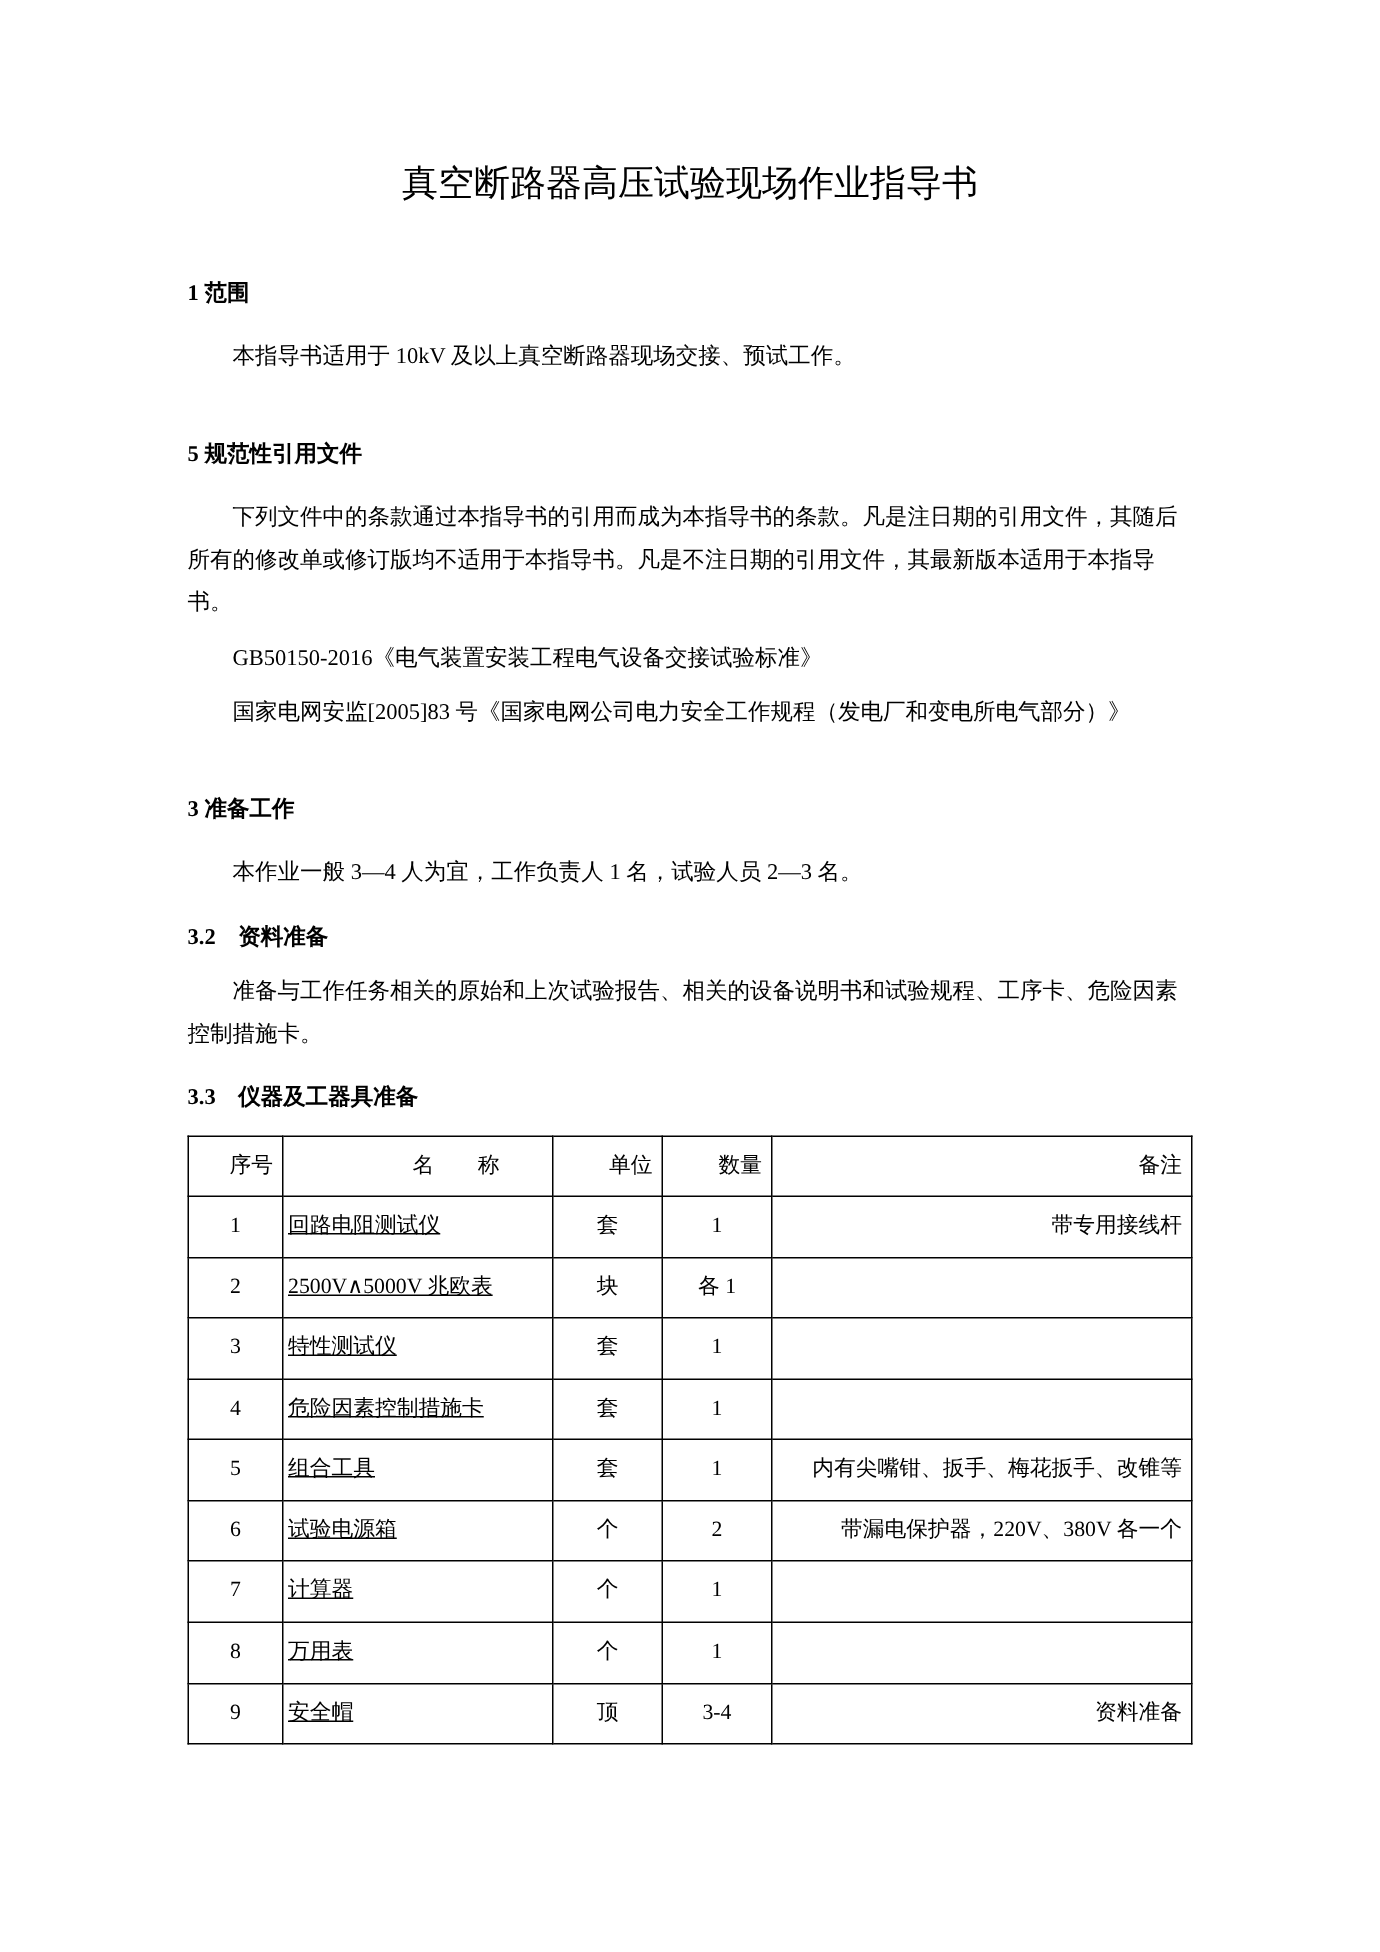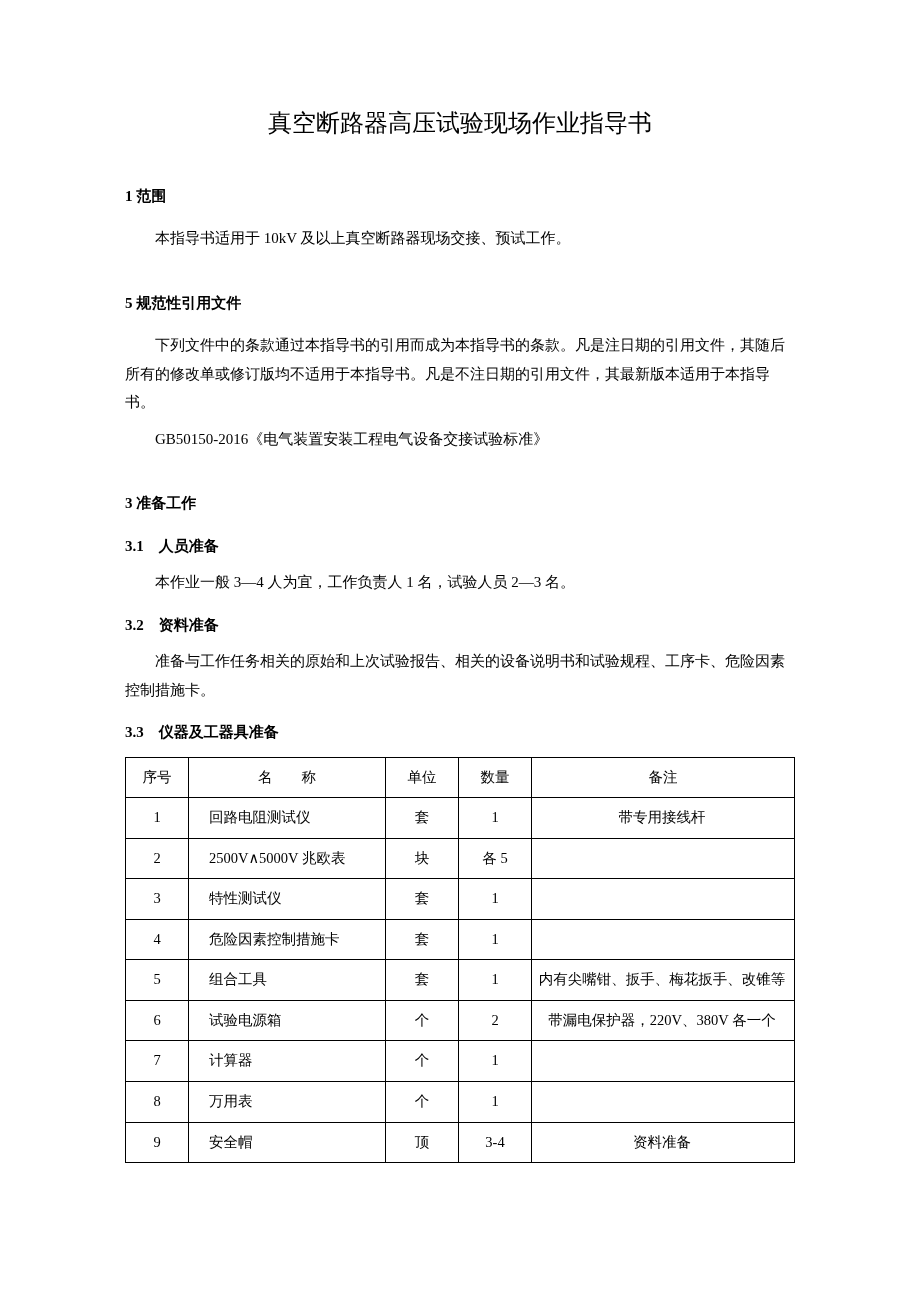--- a/index.html
+++ b/index.html
@@ -44,50 +44,50 @@
     margin-top: 10px;
     font-size: 14.5px;
   }
   table.equip th, table.equip td {
     border: 1px solid #000;
     padding: 6px 6px;
     vertical-align: middle;
   }
   table.equip th {
     font-weight: normal;
-    text-align: center;
+    text-align: right;
   }
   table.equip td.idx { text-align: center; width: 50px; }
-  table.equip td.name { text-align: left; width: 170px; padding-left: 20px;}
+  table.equip td.name { text-align: left; width: 170px; padding-left: 3px; text-decoration: underline;}
   table.equip td.unit { text-align: center; width: 60px; }
   table.equip td.qty { text-align: center; width: 60px; }
-  table.equip td.remark { text-align: center; padding-left: 4px;}
+  table.equip td.remark { text-align: right; padding-left: 4px;}
   .name-header {
     letter-spacing: 2em;
     padding-left: 2em;
     margin-top: 25px;
   }
 </style>
 </head>
 <body>
 
 <div class="page">
 
   <div class="title">真空断路器高压试验现场作业指导书</div>
 
   <div class="h1">1 范围</div>
   <div class="para">本指导书适用于 10kV 及以上真空断路器现场交接、预试工作。</div>
 
   <div class="h1">5 规范性引用文件</div>
   <div class="para">下列文件中的条款通过本指导书的引用而成为本指导书的条款。凡是注日期的引用文件，其随后所有的修改单或修订版均不适用于本指导书。凡是不注日期的引用文件，其最新版本适用于本指导书。</div>
   <div class="para">GB50150-2016《电气装置安装工程电气设备交接试验标准》</div>
+  <div class="para">国家电网安监[2005]83 号《国家电网公司电力安全工作规程（发电厂和变电所电气部分）》</div>
 
   <div class="h1">3 准备工作</div>
 
-  <div class="h2">3.1　人员准备</div>
   <div class="para">本作业一般 3—4 人为宜，工作负责人 1 名，试验人员 2—3 名。</div>
 
   <div class="h2">3.2　资料准备</div>
   <div class="para">准备与工作任务相关的原始和上次试验报告、相关的设备说明书和试验规程、工序卡、危险因素控制措施卡。</div>
 
   <div class="h2">3.3　仪器及工器具准备</div>
 
   <table class="equip">
     <thead>
       <tr>
@@ -103,21 +103,21 @@
         <td class="idx">1</td>
         <td class="name">回路电阻测试仪</td>
         <td class="unit">套</td>
         <td class="qty">1</td>
         <td class="remark">带专用接线杆</td>
       </tr>
       <tr>
         <td class="idx">2</td>
         <td class="name">2500V∧5000V 兆欧表</td>
         <td class="unit">块</td>
-        <td class="qty">各 5</td>
+        <td class="qty">各 1</td>
         <td class="remark"></td>
       </tr>
       <tr>
         <td class="idx">3</td>
         <td class="name">特性测试仪</td>
         <td class="unit">套</td>
         <td class="qty">1</td>
         <td class="remark"></td>
       </tr>
       <tr>

